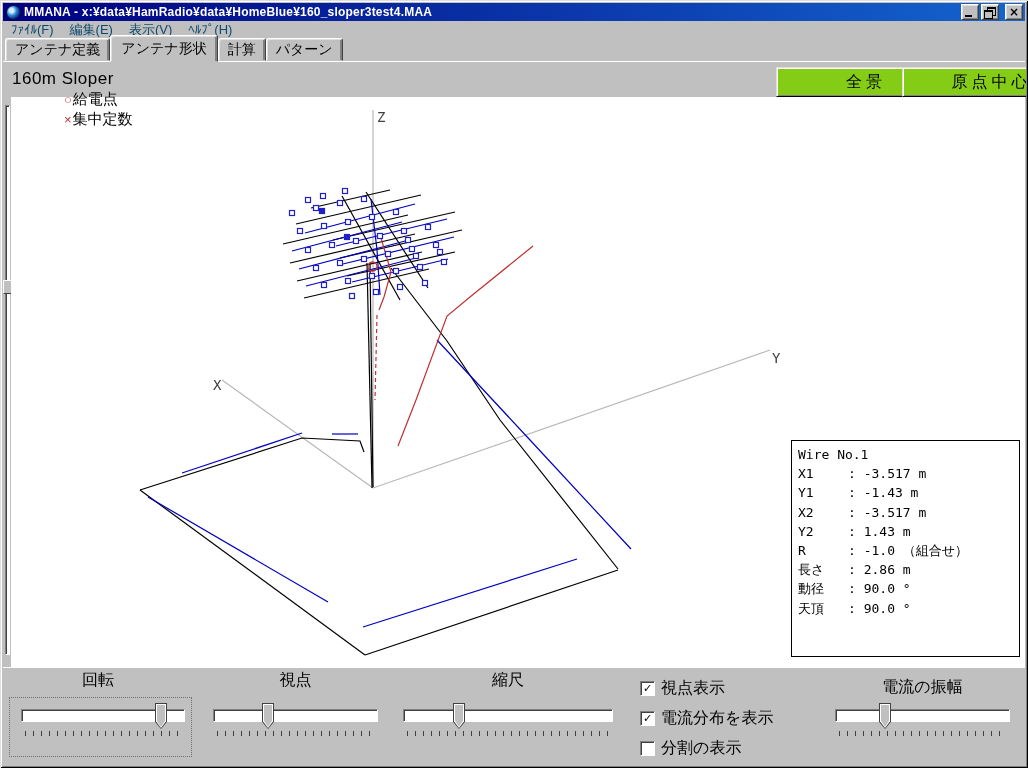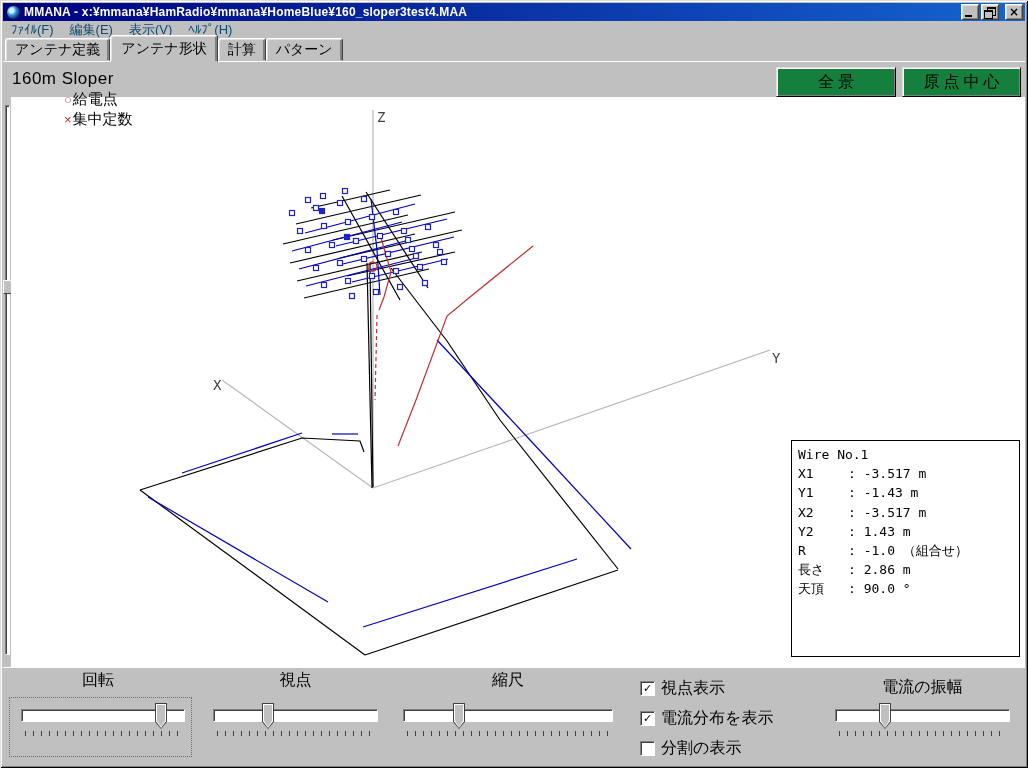--- a/index.html
+++ b/index.html
@@ -32,24 +32,24 @@
   
   .tabbar{position:absolute;left:3px;top:38px;right:3px;height:23px;display:flex;align-items:flex-end;padding-left:2px;z-index:5;}
   .tab{background:#c0c0c0;font-size:14px;padding:2px 9px 3px;margin-right:0;white-space:nowrap;
        border:1px solid;border-color:#fff #404040 #c0c0c0 #fff;border-radius:3px 3px 0 0;
        box-shadow:inset 1px 1px 0 #dfdfdf, inset -2px 0 0 #808080;height:16px;}
   .tab.active{padding:4px 10px 5px;z-index:6;margin-bottom:-1px;box-shadow:inset 1px 1px 0 #dfdfdf,inset -2px 0 0 #808080;}
   
   .headerband{position:absolute;left:3px;top:61px;right:3px;height:36px;background:#c0c0c0;
               border-top:1px solid #fff;}
   .header-title{position:absolute;left:9px;top:7px;font-size:17px;color:#000;letter-spacing:.5px;}
-  .win-btn{position:absolute;top:5px;height:28px;background:#15803d;font-size:16px;color:#000;
+  .win-btn{position:absolute;top:5px;height:28px;background:#84cc16;font-size:16px;color:#000;
            display:flex;align-items:center;justify-content:center;letter-spacing:4px;text-indent:4px;
            border:1px solid;border-color:#dfdfdf #000 #000 #dfdfdf;
-           box-shadow:inset 1px 1px 0 #fff,inset -1px -1px 0 #808080;}
+           box-shadow:inset 1px 1px 0 #fff,inset -1px -1px 0 #808080;padding-left:28px;}
   .btn-fullview{left:773px;width:118px;}
   .btn-origin{left:899px;width:117px;}
   
   .leftstrip{position:absolute;left:3px;top:97px;width:8px;height:570px;background:#c0c0c0;}
   .leftchannel{position:absolute;left:2px;top:8px;width:3px;height:548px;background:#fff;
                border:1px solid;border-color:#808080 #fff #fff #808080;box-shadow:inset 1px 1px 0 #404040;}
   .leftthumb{position:absolute;left:0;top:183px;width:8px;height:12px;background:#c0c0c0;
              border:1px solid;border-color:#fff #404040 #404040 #fff;}
   
   .view{position:absolute;left:11px;top:97px;width:1014px;height:570px;background:#fff;}
@@ -77,21 +77,21 @@
   .cb-box{width:13px;height:13px;background:#fff;border:1px solid;border-color:#808080 #fff #fff #808080;
           box-shadow:inset 1px 1px 0 #404040;display:flex;align-items:center;justify-content:center;
           font-size:11px;font-weight:bold;color:#000;flex:none;}
   .cb-label{margin-left:6px;font-size:16px;color:#000;white-space:nowrap;}
 </style>
 </head>
 <body>
 
 <div class="titlebar">
   <span class="app-icon"></span>
-  <span class="title-text">MMANA - x:¥mmana¥HamRadio¥mmana¥HomeBlue¥160_sloper3test4.MAA</span>
+  <span class="title-text">MMANA - x:¥data¥HamRadio¥data¥HomeBlue¥160_sloper3test4.MAA</span>
   <span class="tb-btns">
     <span class="tb-btn">
         <span class="gl-min"></span>
       </span>
     <span class="tb-btn">
         <span class="gl-rst-b"></span>
         <span class="gl-rst-f"></span>
       </span>
     <span class="tb-btn close">
         <span class="gl-x">×</span>
@@ -218,20 +218,21 @@
 
 <div class="infobox">
   <div class="irow">Wire No.1</div>
   <div id="info-rows">
       <div class="irow"><span class="ilabel">X1</span>: <span>-3.517 m</span></div>
       <div class="irow"><span class="ilabel">Y1</span>: <span>-1.43 m</span></div>
       <div class="irow"><span class="ilabel">X2</span>: <span>-3.517 m</span></div>
       <div class="irow"><span class="ilabel">Y2</span>: <span>1.43 m</span></div>
       <div class="irow"><span class="ilabel">R</span>: <span>-1.0 （組合せ）</span></div>
       <div class="irow"><span class="ilabel">長さ</span>: <span>2.86 m</span></div>
+      <div class="irow"><span class="ilabel">動径</span>: <span>90.0 °</span></div>
       <div class="irow"><span class="ilabel">天頂</span>: <span>90.0 °</span></div>
     </div>
 </div>
 
 <div class="bottompanel" id="bottom-panel">
     <div class="focusrect" style="left: 6px; top: 29px; width: 181px; height: 58px;"></div>
     <div class="sl-label" style="left: 2px; top: 2px; width: 186px;">回転</div>
     <div class="sl-channel" style="left: 18px; top: 41px; width: 162px;"></div>
     <div class="sl-thumb" style="left: 152px; top: 35px;">
       <span class="t2"></span>

